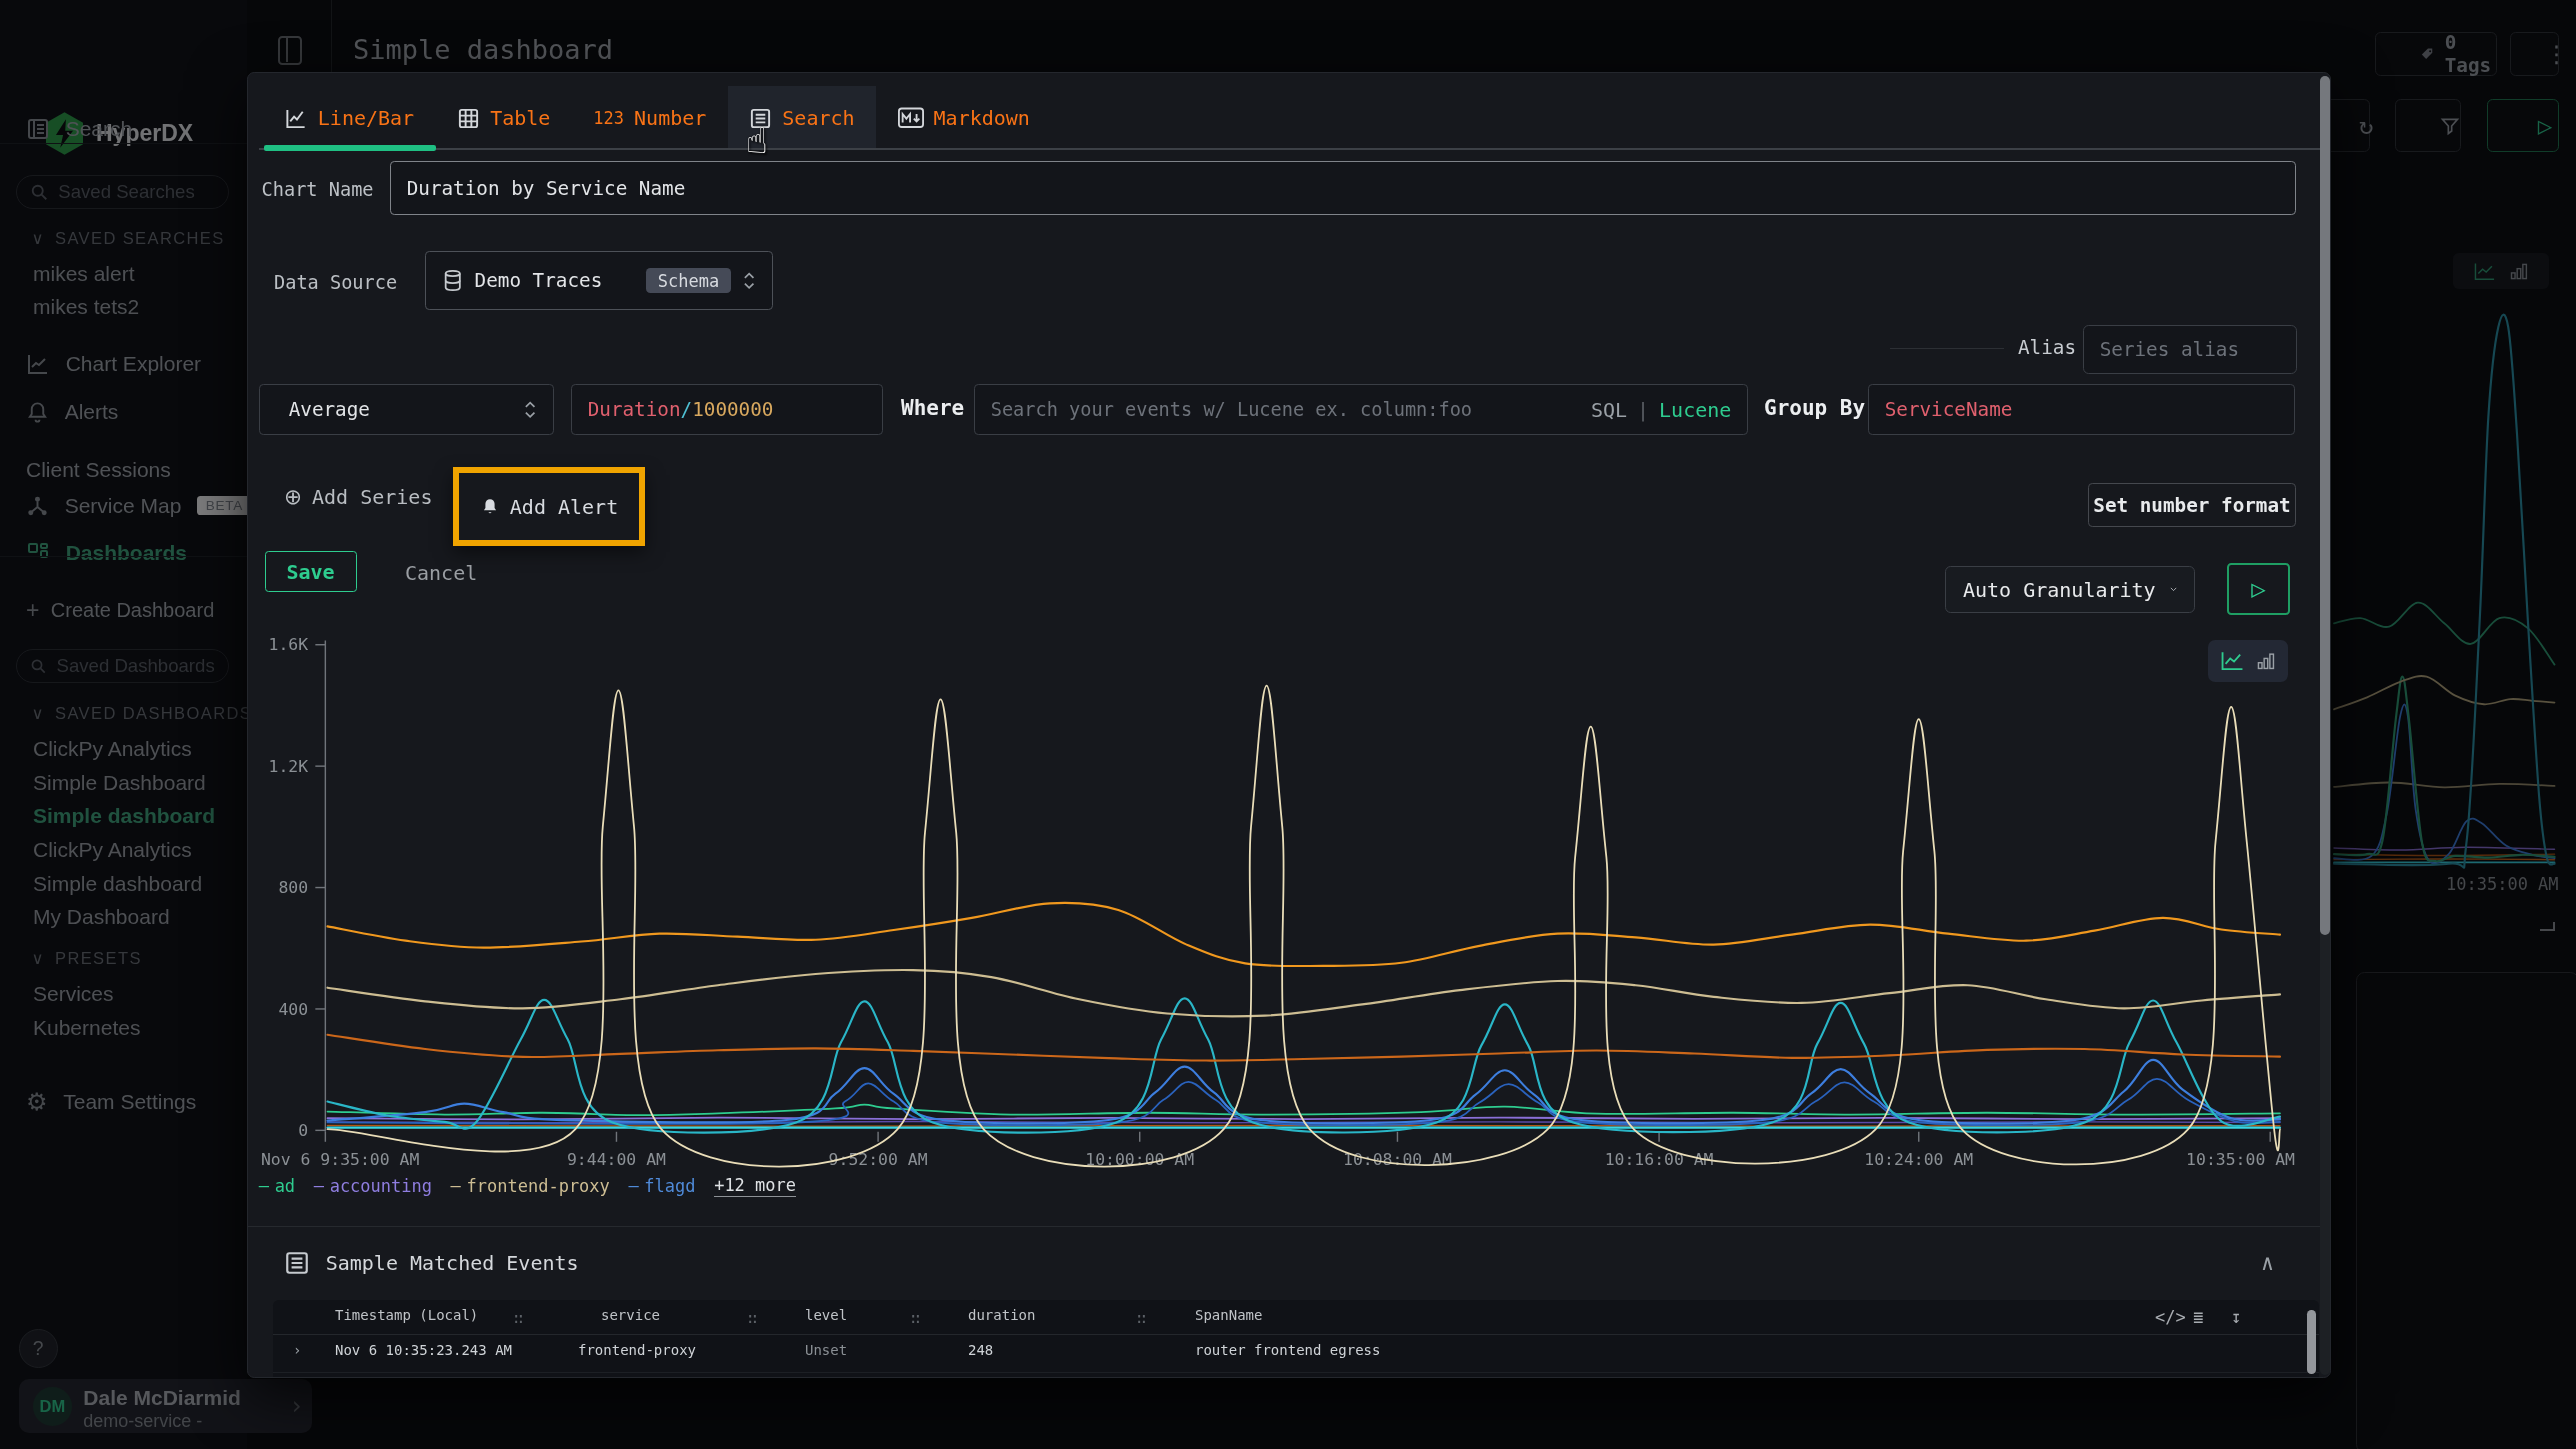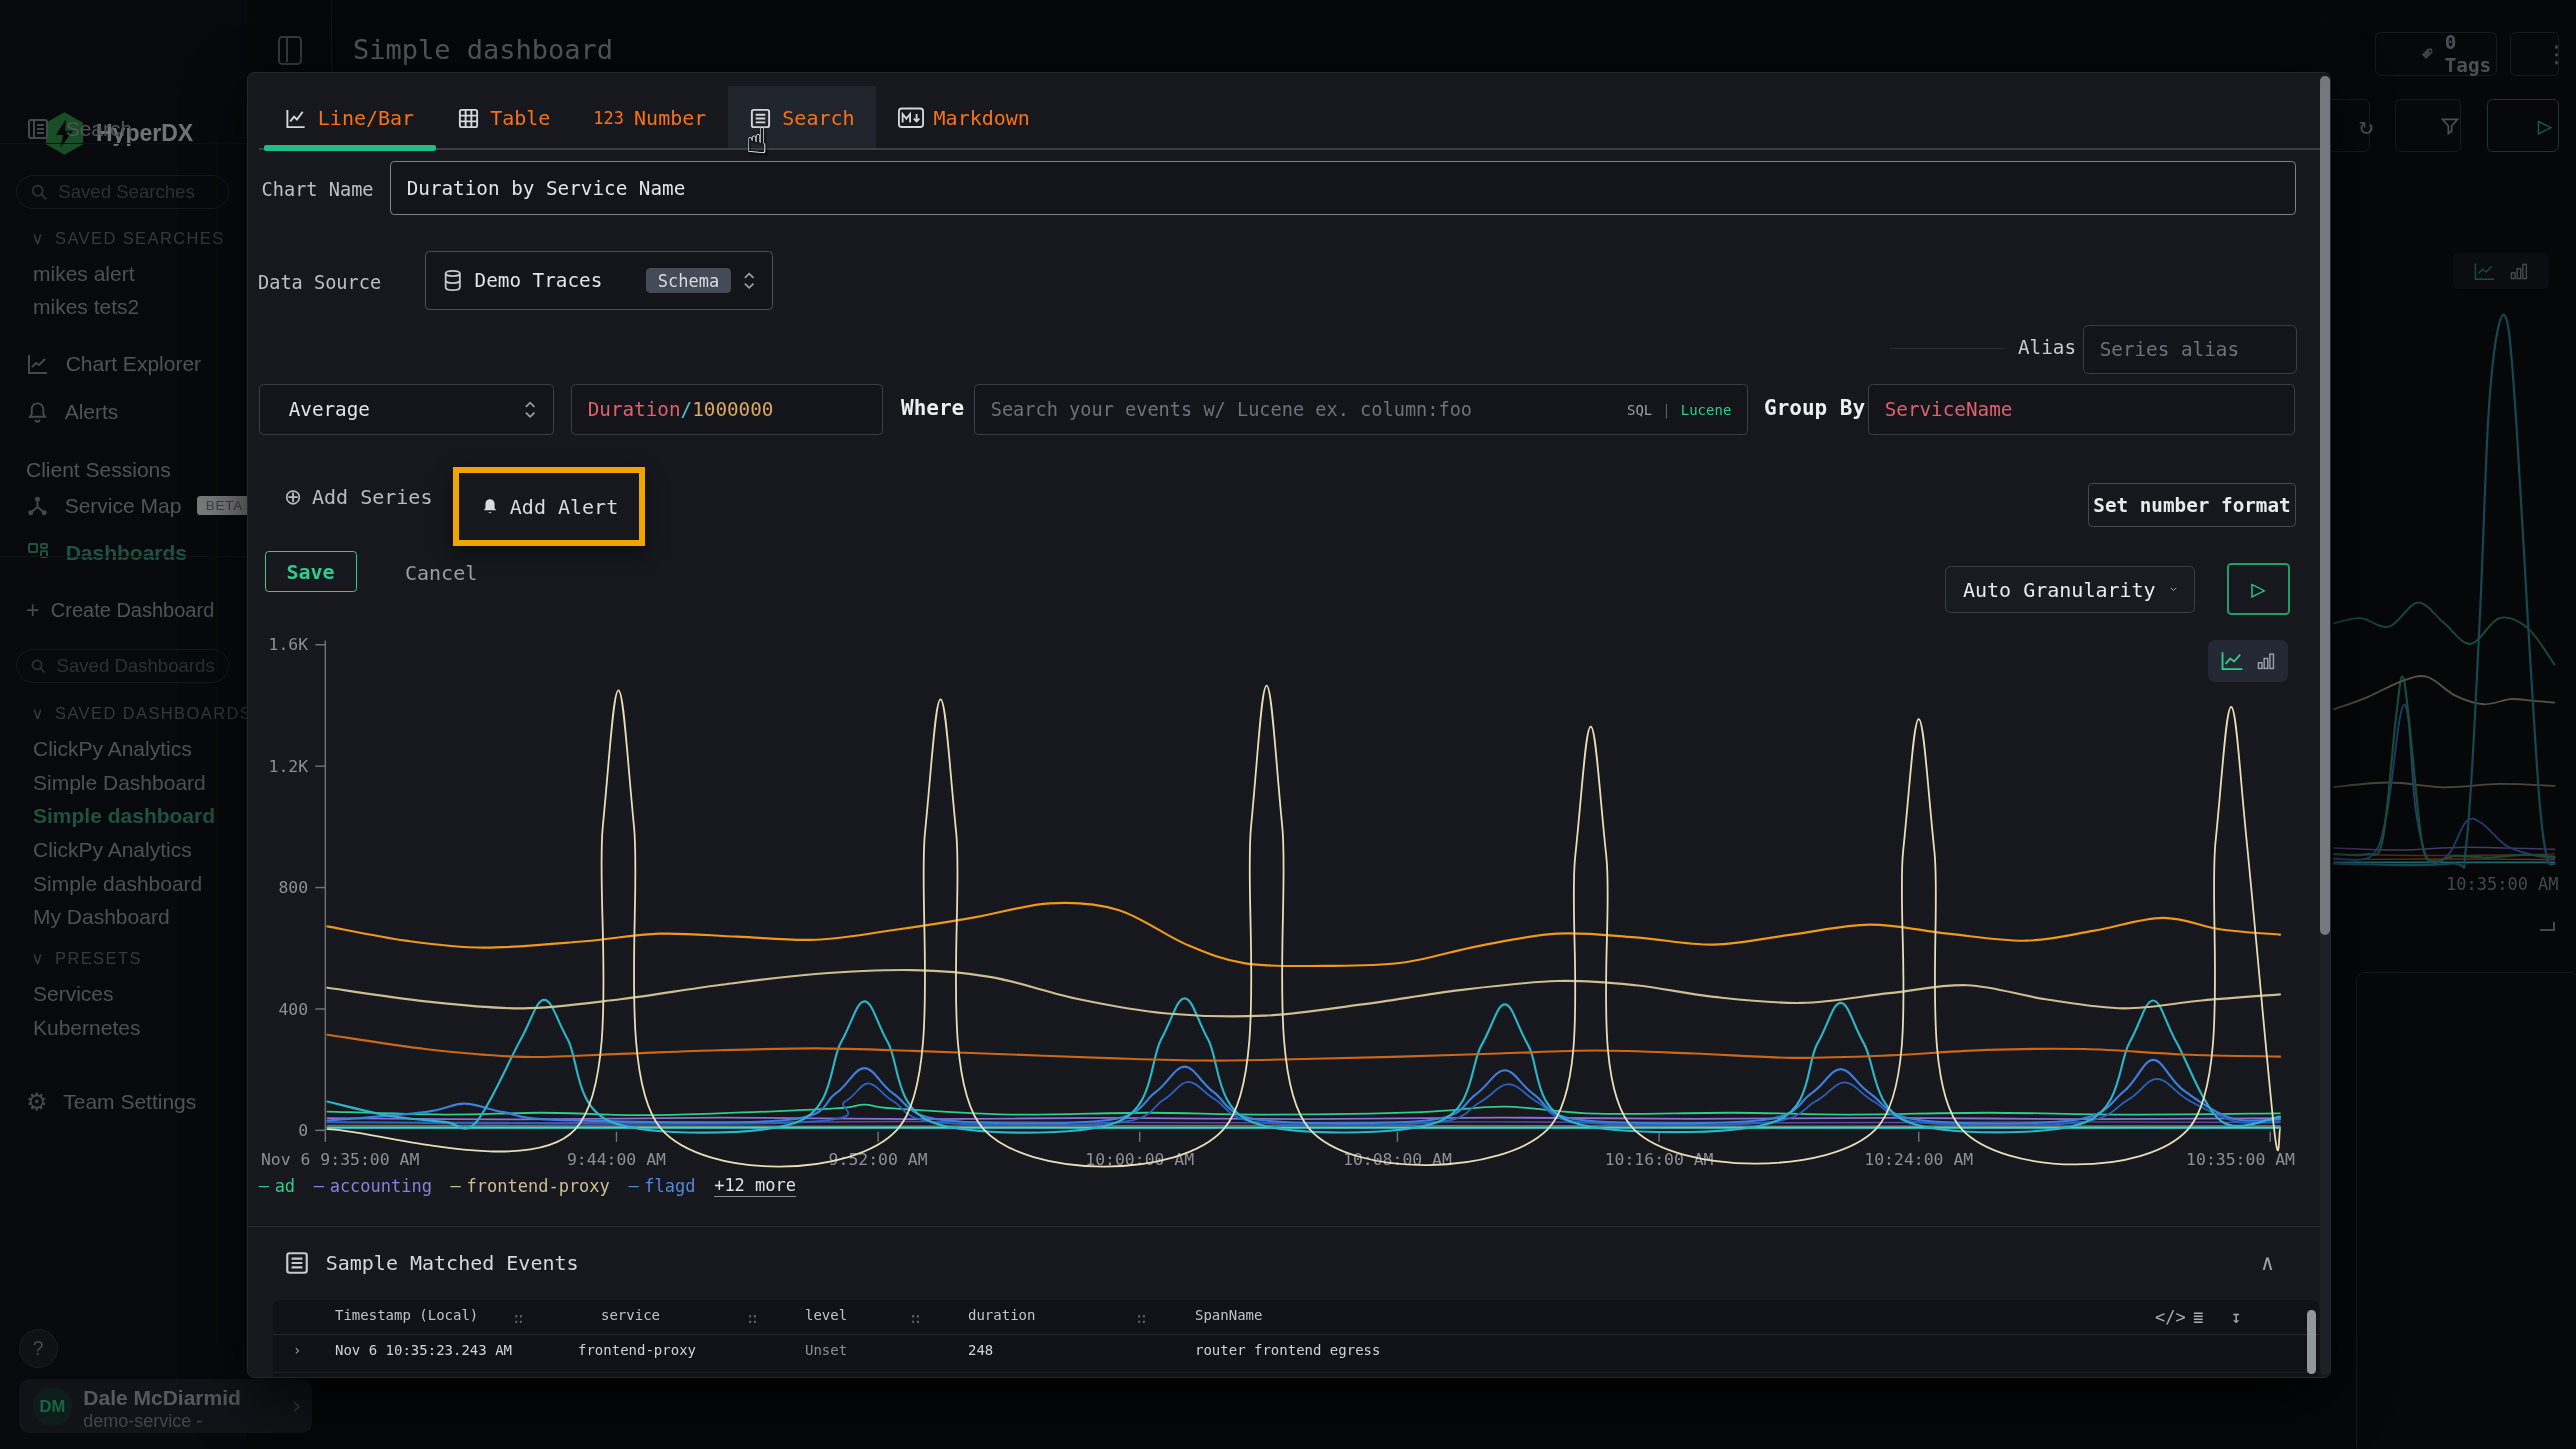--- a/index.html
+++ b/index.html
@@ -273,21 +273,21 @@
       </div>
     </div>
     <div class="abs" style="left:10.7px;top:75px;width:2061px;height:2.1px;background:#3c4046;"></div>
     <div class="abs" style="left:15.7px;top:72px;width:172px;height:5.7px;background:#1fbf83;border-radius:2.1px;"></div>
 
     <div class="lbl" style="left:13.6px;top:106px;">Chart Name</div>
     <div class="input" style="left:142px;top:88px;width:1906px;height:54px;border-color:#80848a;">
       <span>Duration by Service Name</span>
     </div>
 
-    <div class="lbl" style="left:10px;top:199px;">Data Source</div>
+    <div class="lbl" style="left:26px;top:199px;">Data Source</div>
     <div class="input" style="left:177px;top:178px;width:348px;height:59px;border-color:#4d5158;gap:11.4px;">
       <svg width="21.5" height="23" viewBox="0 0 24 26" fill="none" stroke="#c6cacf" stroke-width="2">
           <ellipse cx="12" cy="5" rx="8" ry="3"></ellipse>
           <path d="M4 5 v16 c0 1.7 3.6 3 8 3 s8 -1.3 8 -3 v-16"></path>
           <path d="M4 13 c0 1.7 3.6 3 8 3 s8 -1.3 8 -3"></path>
         </svg>
       <span>Demo Traces</span>
       <span style="margin-left:auto;background:#454a57;border-radius:4.3px;padding:2.9px 11.4px;font-size:17px;color:#d8dbe0;">Schema</span>
       <svg class="chev2" viewBox="0 0 20 30" fill="none" stroke="#9aa0a6" stroke-width="2.4">
           <path d="M4 11 l6 -6 l6 6"></path>
@@ -307,21 +307,21 @@
           <path d="M4 11 l6 -6 l6 6"></path>
           <path d="M4 19 l6 6 l6 -6"></path>
         </svg>
     </div>
     <div class="input" style="left:323px;top:311px;width:312px;height:51px;">
       <span id="formula-tokens"><span style="color:#e0606e;">Duration</span><span style="color:#4fc1d4;">/</span><span style="color:#d9a95f;">1000000</span></span>
     </div>
     <div class="abs nowrap" style="left:653px;top:323px;font-size:21px;font-weight:bold;color:#eceef0;">Where</div>
     <div class="input" style="left:726px;top:311px;width:774px;height:51px;">
       <span class="ph" style="font-size:18.6px;">Search your events w/ Lucene ex. column:foo</span>
-      <span class="flex" style="margin-left:auto;gap:10px;font-size:14px;">
+      <span class="flex" style="margin-left:auto;gap:10px;font-size:20px;">
         <span style="color:#9aa0a6;">SQL</span>
         <span style="color:#5a5e64;">|</span>
         <span style="color:#2ecc8f;">Lucene</span>
       </span>
     </div>
     <div class="abs nowrap" style="left:1516px;top:323px;font-size:21px;font-weight:bold;color:#eceef0;">Group By</div>
     <div class="input" style="left:1620px;top:311px;width:427px;height:51px;">
       <span style="color:#e0606e;">ServiceName</span>
     </div>
 

